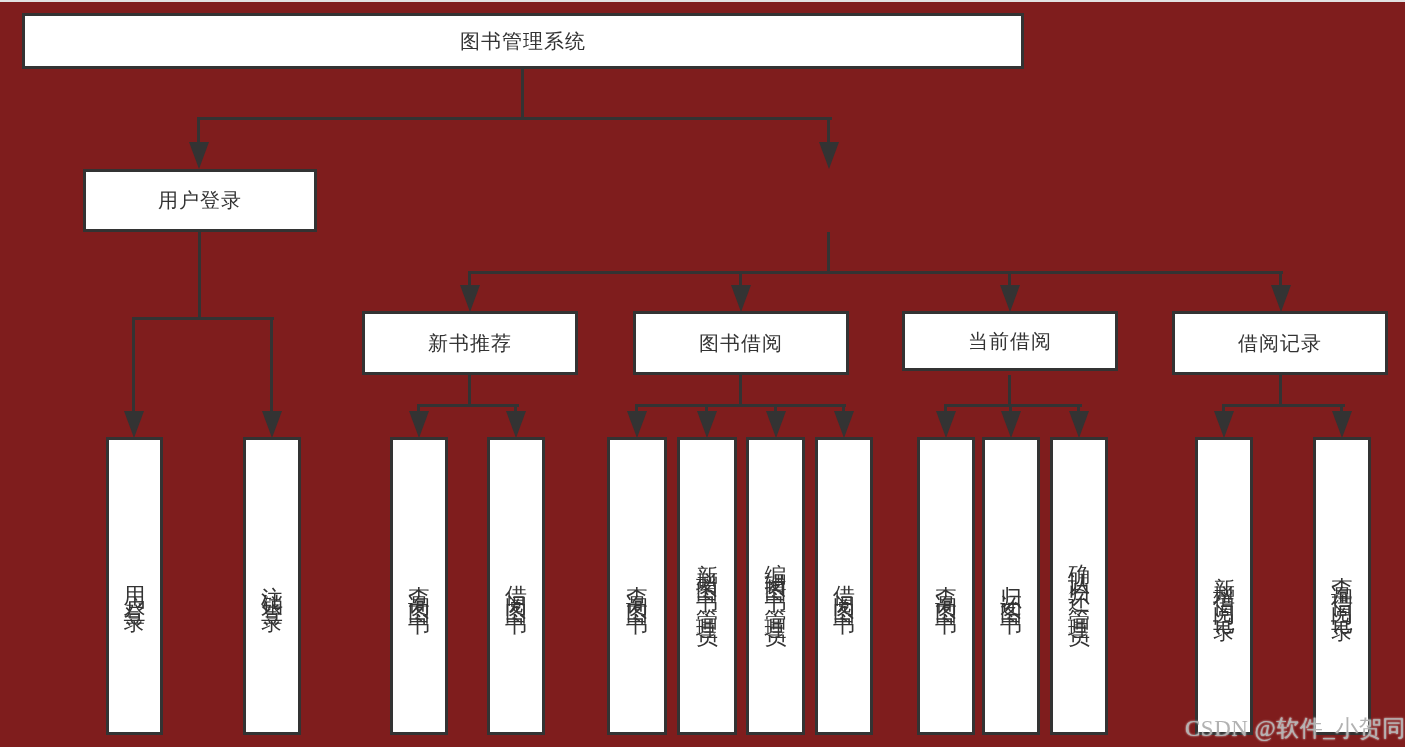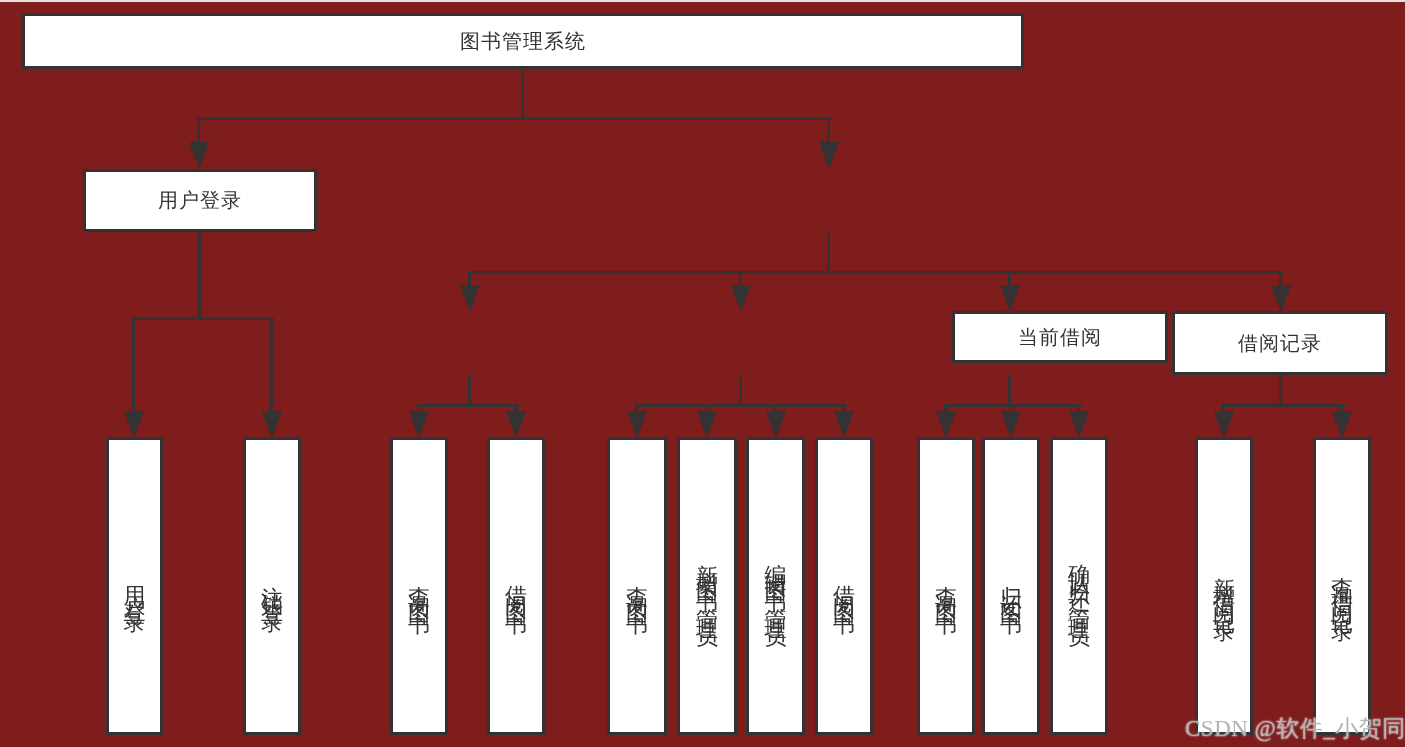--- a/index.html
+++ b/index.html
@@ -91,21 +91,27 @@
   <div class="line" style="left:468px;top:271px;width:815px;height:3px;"></div>
   <div class="line" style="left:468px;top:271px;width:3px;height:19px;"></div>
   <div class="line" style="left:739px;top:271px;width:3px;height:19px;"></div>
   <div class="line" style="left:1008px;top:271px;width:3px;height:19px;"></div>
   <div class="line" style="left:1279px;top:271px;width:3px;height:19px;"></div>
   <div class="arrow" style="left:460px;top:285px;"></div>
   <div class="arrow" style="left:731px;top:285px;"></div>
   <div class="arrow" style="left:1000px;top:285px;"></div>
   <div class="arrow" style="left:1271px;top:285px;"></div>
 
-  <div class="hbox" style="left:952px;top:311px;width:216px;height:52px;align-items:center;">
+  <div class="hbox" style="left:362px;top:311px;width:216px;height:64px;">
+    <span>新书推荐</span>
+  </div>
+  <div class="hbox" style="left:633px;top:311px;width:216px;height:64px;">
+    <span>图书借阅</span>
+  </div>
+  <div class="hbox" style="left:902px;top:311px;width:216px;height:60px;align-items:center;">
     <span>当前借阅</span>
   </div>
   <div class="hbox" style="left:1172px;top:311px;width:216px;height:64px;">
     <span>借阅记录</span>
   </div>
 
   <div class="line" style="left:468px;top:375px;width:3px;height:32px;"></div>
   <div class="line" style="left:417px;top:404px;width:102px;height:3px;"></div>
   <div class="line" style="left:417px;top:404px;width:3px;height:12px;"></div>
   <div class="line" style="left:514px;top:404px;width:3px;height:12px;"></div>

